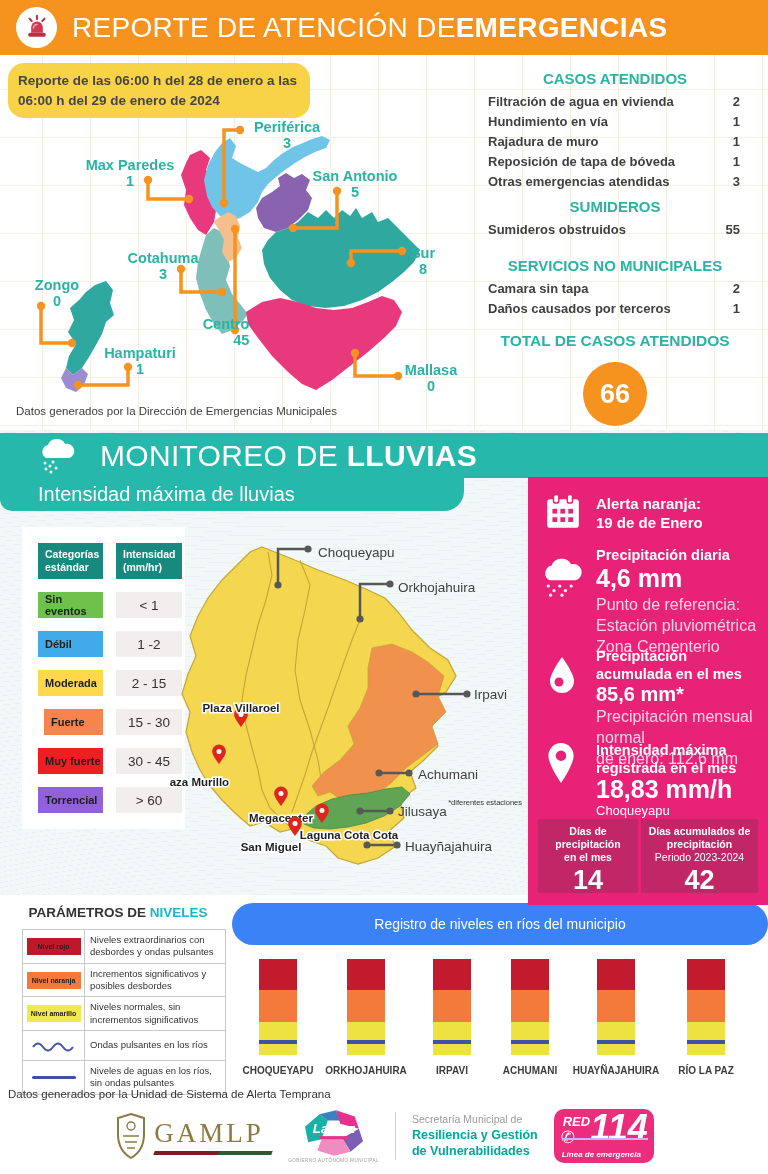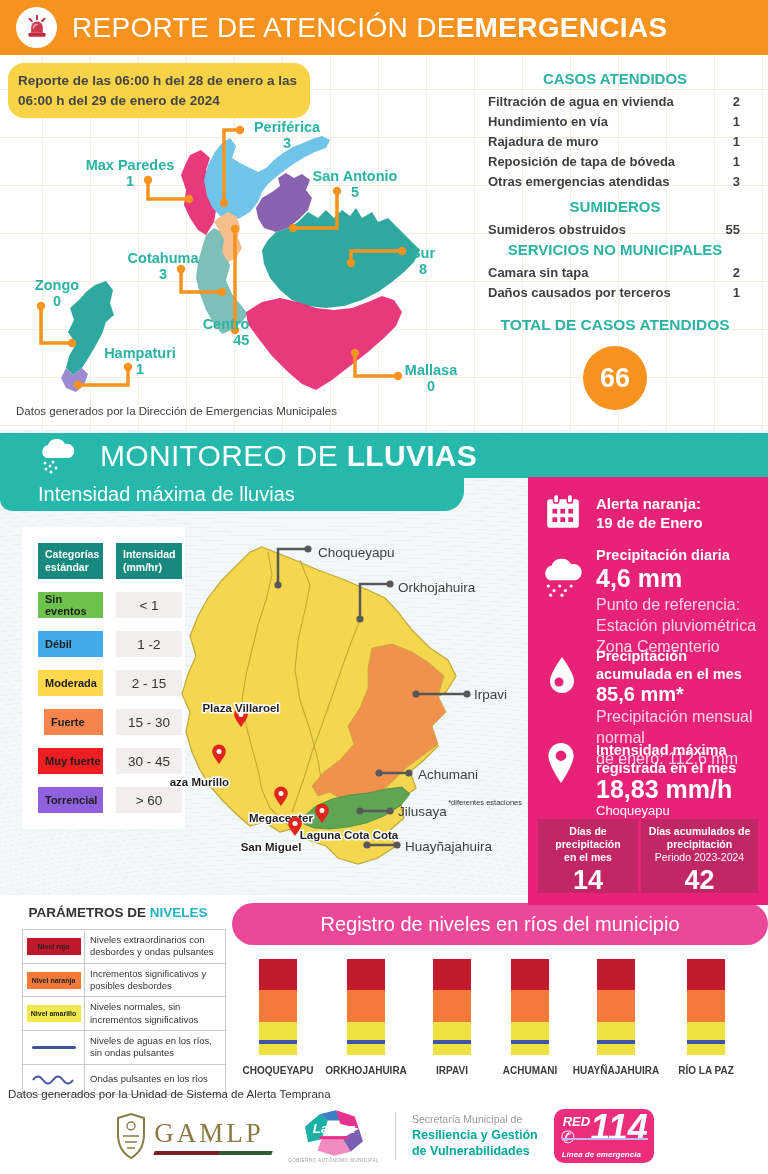--- a/index.html
+++ b/index.html
@@ -75,22 +75,22 @@
   .param-title{position:absolute;left:0;top:10px;width:236px;text-align:center;
                font-size:13.5px;font-weight:700;color:#333}
   .param-title .accent{color:#1FB4C5}
   .legend-table{position:absolute;left:22px;top:34px;width:202px;border:1px solid #c9c9c9;background:#fff}
   .lg-row{display:grid;grid-template-columns:62px 1fr;border-top:1px solid #c9c9c9;min-height:29px}
   .lg-row:first-child{border-top:none}
   .lg-chip-cell{display:flex;align-items:center;justify-content:center;border-right:1px solid #c9c9c9}
   .lg-chip{width:54px;height:17px;font-size:7px;font-weight:700;color:#222;text-align:center;
            line-height:17px;overflow:hidden}
   .lg-text{font-size:9.5px;color:#333;line-height:1.3;padding:4px 5px;display:flex;align-items:center}
-  .river-banner{position:absolute;left:232px;top:8px;width:536px;height:42px;background:#ec4899;
-                border-radius:21px;color:#fff;font-size:20px;display:flex;align-items:center;
+  .river-banner{position:absolute;left:232px;top:8px;width:536px;height:42px;background:#3b82f6;
+                border-radius:21px;color:#fff;font-size:14px;display:flex;align-items:center;
                 justify-content:center;z-index:1}
   .bar{position:absolute;width:38px;height:96px}
   .bar .seg{width:100%}
   .bar .blue-line{position:absolute;left:0;bottom:11px;width:100%;height:4px}
   .bar-label{position:absolute;width:110px;text-align:center;font-size:10px;font-weight:700;color:#3b3b3b}
   .source-note2{position:absolute;left:8px;top:193px;font-size:11.5px;color:#333}
   .footer-row{position:absolute;left:0;top:212px;width:768px;height:58px;display:flex;
               align-items:center;justify-content:center;gap:16px}
   .gamlp{display:flex;align-items:center;gap:6px}
   .gamlp-text{font-family:"Liberation Serif",serif;font-size:27px;color:#8C7A45;letter-spacing:3px}
@@ -246,21 +246,21 @@
             <span class="case-value">3</span>
           </div>
         </div>
       <div class="heading-teal">SUMIDEROS</div>
       <div id="sumideros-list">
           <div class="case-row">
             <span class="case-label">Sumideros obstruidos</span>
             <span class="case-value">55</span>
           </div>
         </div>
-      <div class="heading-teal" style="margin-top:2px">SERVICIOS NO MUNICIPALES</div>
+      <div class="heading-teal" style="margin-top:18px">SERVICIOS NO MUNICIPALES</div>
       <div id="servicios-list">
           <div class="case-row">
             <span class="case-label">Camara sin tapa</span>
             <span class="case-value">2</span>
           </div>
           <div class="case-row">
             <span class="case-label">Daños causados por terceros</span>
             <span class="case-value">1</span>
           </div>
         </div>
@@ -470,31 +470,31 @@
           <div class="lg-text">Incrementos significativos y posibles desbordes</div>
         </div>
         <div class="lg-row">
           <div class="lg-chip-cell">
             <div class="lg-chip" style="background: rgb(242, 233, 78);">Nivel amarillo</div>
           </div>
           <div class="lg-text">Niveles normales, sin incrementos significativos</div>
         </div>
         <div class="lg-row">
           <div class="lg-chip-cell">
-            <div style="width: 44px; height: 3.5px; background: rgb(61, 82, 160); border-radius: 2px;"></div>
-          </div>
-          <div class="lg-text">Niveles de aguas en los ríos, sin ondas pulsantes</div>
-        </div>
-        <div class="lg-row">
-          <div class="lg-chip-cell">
             <svg width="46" height="14" viewBox="0 0 46 14">
               <path d="M2,8 q5,-7 10,0 t10,0 t10,0 t10,0" stroke="#4B57A8" stroke-width="2" fill="none"></path>
             </svg>
           </div>
           <div class="lg-text">Ondas pulsantes en los ríos</div>
+        </div>
+        <div class="lg-row">
+          <div class="lg-chip-cell">
+            <div style="width: 44px; height: 3.5px; background: rgb(61, 82, 160); border-radius: 2px;"></div>
+          </div>
+          <div class="lg-text">Niveles de aguas en los ríos, sin ondas pulsantes</div>
         </div>
       </div>
 
     <div class="river-banner">Registro de niveles en ríos del municipio</div>
     <div id="bars">
         <div class="bar" style="left: 259px; top: 64px;">
           <div class="seg" style="height: 31px; background: rgb(194, 27, 46);"></div>
           <div class="seg" style="height: 32px; background: rgb(244, 122, 60);"></div>
           <div class="seg" style="height: 33px; background: rgb(237, 226, 63);"></div>
           <div class="blue-line" style="background: rgb(61, 83, 165);"></div>

